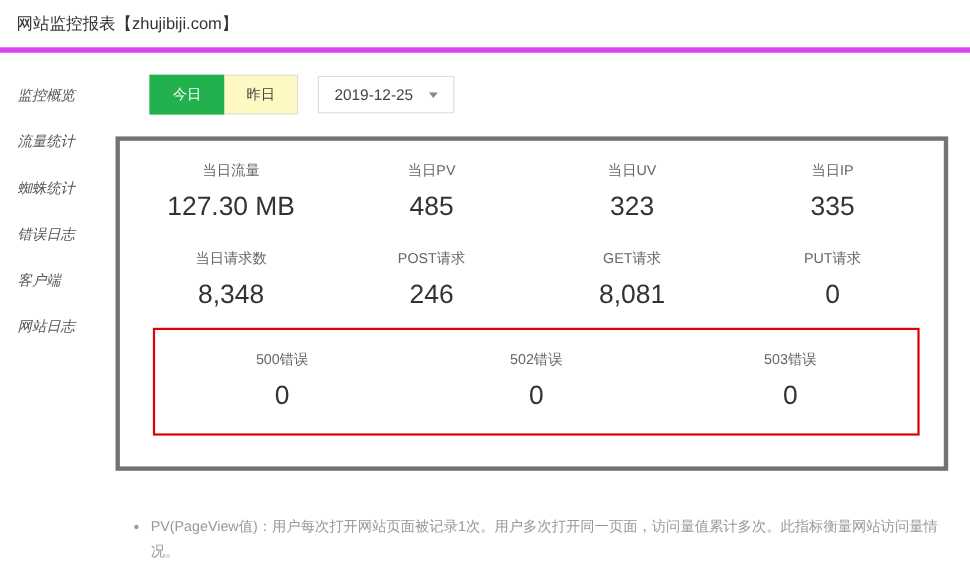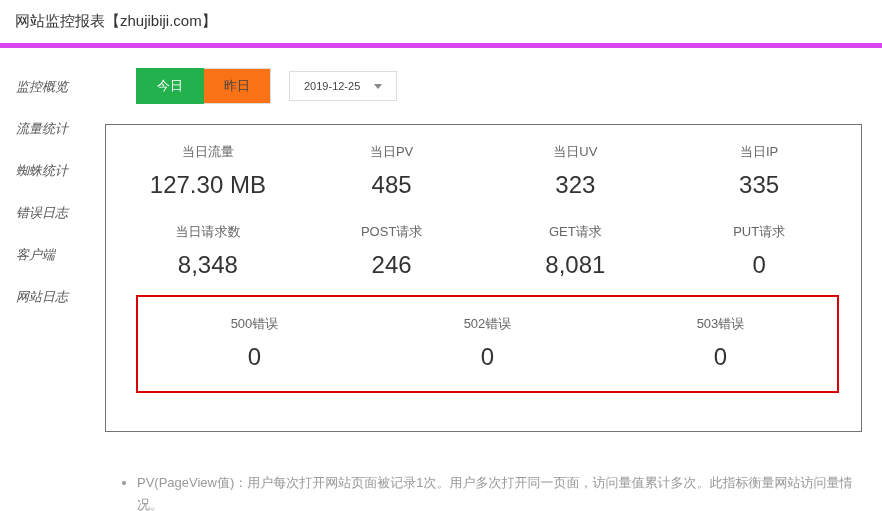--- a/index.html
+++ b/index.html
@@ -3,26 +3,26 @@
   <meta charset="utf-8">
   <style>
     * { box-sizing: border-box; margin: 0; padding: 0; }
     body { font-family: "Microsoft YaHei", "PingFang SC", sans-serif; font-size: 13px; color: #666; background: #fff; width: 882px; }
     .page-title { font-size: 15px; color: #333; padding: 12px 15px; border-bottom: 5px solid #d946ef; }
     .container { display: flex; }
     .sidebar { width: 95px; padding-top: 18px; }
     .sidebar-item { padding: 12px 16px; font-size: 13px; color: #555; cursor: pointer; font-style: italic; }
     .main { flex: 1; padding: 20px 20px 20px 10px; }
     .date-tabs { display: flex; align-items: center; gap: 0; margin-bottom: 20px; margin-left: 31px; }
-    .tab-btn { display: inline-flex; align-items: center; justify-content: center; padding: 8px 20px; border: 1px solid #ddd; font-size: 13px; cursor: pointer; background: #f97316; color: #444; }
+    .tab-btn { display: inline-flex; align-items: center; justify-content: center; padding: 8px 20px; border: 1px solid #ddd; font-size: 13px; cursor: pointer; background: #fef9c3; color: #444; }
     .tab-btn.active { background: #22b14c; color: #fff; border-color: #22b14c; }
     .tab-btn.mid { border-left: none; }
-    .date-picker { display: inline-flex; align-items: center; padding: 8px 14px; border: 1px solid #ddd; font-size: 11px; margin-left: 18px; cursor: pointer; gap: 10px; color: #444; }
+    .date-picker { display: inline-flex; align-items: center; padding: 8px 14px; border: 1px solid #ddd; font-size: 14px; margin-left: 18px; cursor: pointer; gap: 10px; color: #444; }
     .chevron { display: inline-block; width: 0; height: 0; border-left: 4px solid transparent; border-right: 4px solid transparent; border-top: 5px solid #888; margin-left: 4px; }
-    .stats-card { border: 1px solid #737373; padding: 18px 10px 38px 10px; }
+    .stats-card { border: 4px solid #737373; padding: 18px 10px 28px 10px; }
     .stats-row { display: flex; }
     .stats-row + .stats-row { margin-top: 24px; }
     .stat { flex: 1; text-align: center; }
     .stat-label { font-size: 13px; color: #666; margin-bottom: 10px; }
     .stat-value { font-size: 24px; color: #333; font-weight: 400; }
     .error-box { border: 2px solid #d00; margin: 16px 12px 0 20px; padding: 18px 0 20px 0; display: flex; }
     .error-box .stat { flex: 1; }
     .notes { margin-top: 40px; padding-left: 10px; }
     .notes ul { list-style: disc; padding-left: 22px; color: #999; }
     .notes li { margin-bottom: 10px; color: #999; font-size: 13px; line-height: 1.7; }

